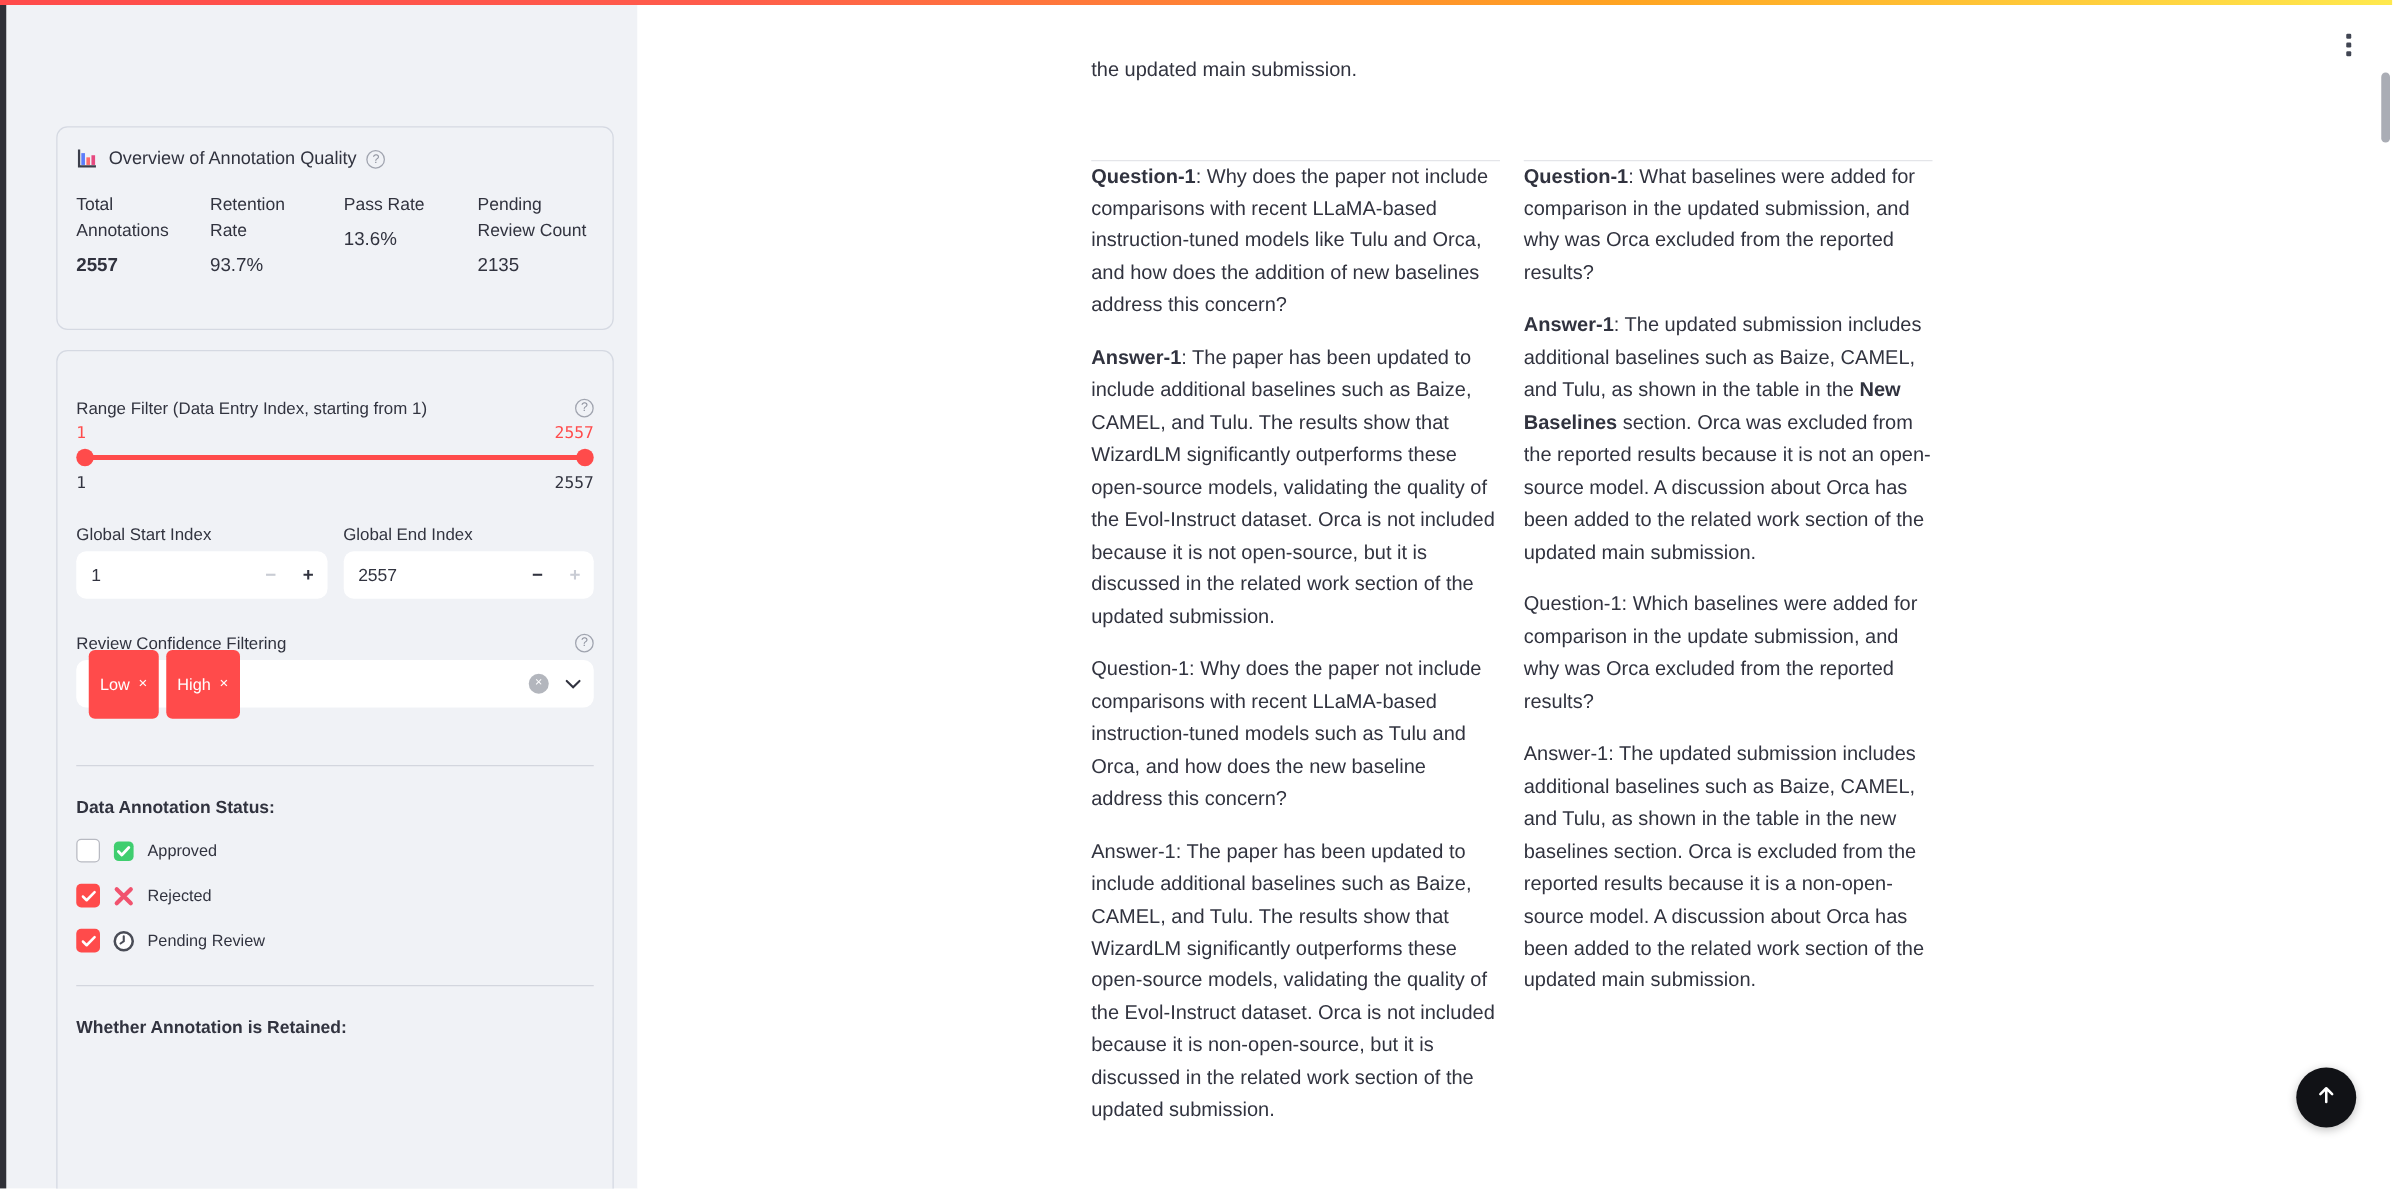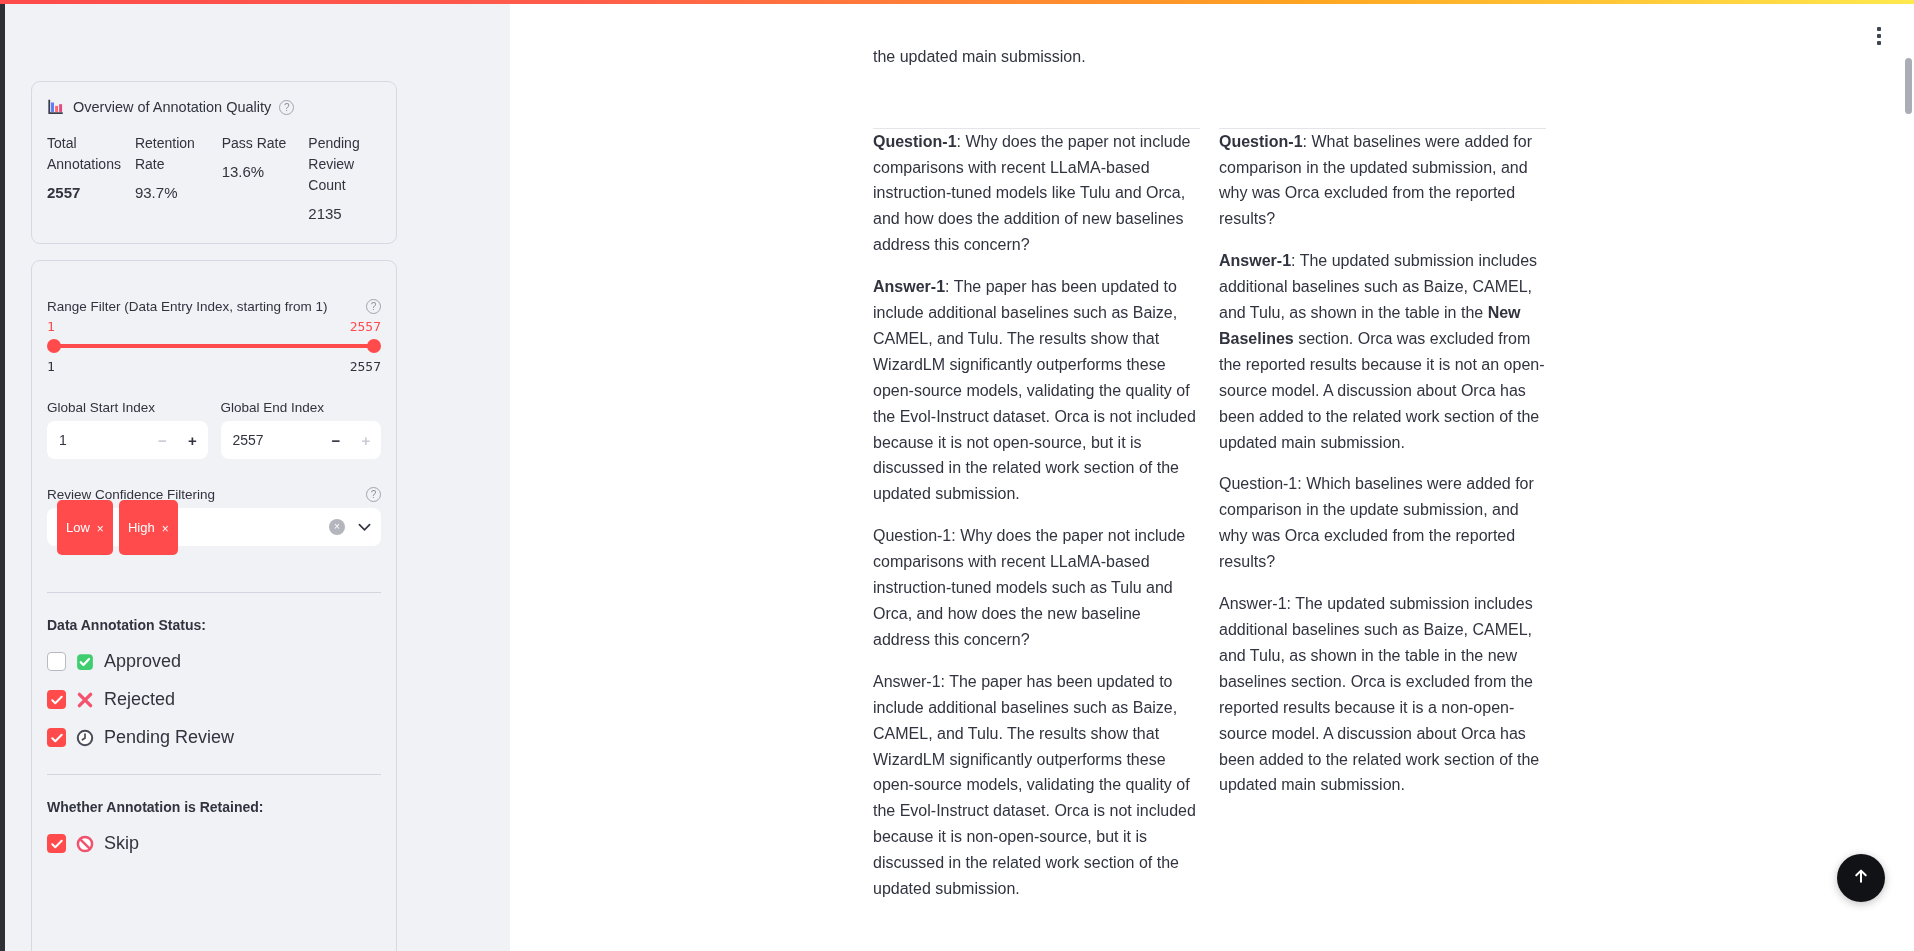--- a/index.html
+++ b/index.html
@@ -9,22 +9,22 @@
 
   
   .decoration { position:absolute; left:0; top:0; width:100%; height:4px; z-index:40;
     background:linear-gradient(90deg,#ff4b4b 0%,#ff5c4b 30%,#ffa421 68%,#ffe94e 100%); }
 
   
   .left-edge { position:absolute; left:0; top:0; width:5px; height:100%; background:#2f3037; z-index:30; }
 
   
   .sidebar { position:absolute; left:0; top:0; width:510px; height:951px; background:#f0f2f6; }
-  .card { position:absolute; left:31px; width:366px; background:#f0f2f6;
-    border:1px solid #d5d9e2; border-radius:9px; padding:16px 15px; }
+  .card { position:absolute; left:45px; width:446px; background:#f0f2f6;
+    border:1px solid #d5d9e2; border-radius:9px; padding:16px 15px;margin-top:20px; }
   .card-overview { top:81px; height:163px; }
   .card-filter { top:260px; height:760px; }
 
   .card-title-row { display:flex; align-items:center; gap:8px; font-size:14.5px; }
   .card-title-row .spacer { flex:1; }
   .help-circle { width:15px; height:15px; border-radius:50%; border:1px solid #a0a4af;
     color:#8e929e; font-size:10px; line-height:13px; text-align:center; flex:none; }
 
   .metrics { display:grid; grid-template-columns:repeat(4,1fr); gap:0 14px; margin-top:17px; }
   .metric-label { font-size:14px; line-height:1.5; }
@@ -53,39 +53,39 @@
   .num-box input { border:0; outline:0; background:transparent; font-size:14px; color:#31333f;
     padding-left:12px; width:100%; min-width:0; font-family:inherit; }
   .step-btn { flex:none; width:30px; height:100%; display:flex; align-items:center;
     justify-content:center; font-size:15px; font-weight:700; }
   .step-btn.dim { color:#c9ccd4; }
   .step-btn.dark { color:#31333f; }
 
   .conf-label { margin-top:28px; }
   .multiselect { margin-top:6px; height:38px; background:#fff; border-radius:8px;
     display:flex; align-items:center; padding:0 10px; gap:6px; }
-  .tag { display:flex; align-items:flex-end; gap:7px; background:#ff4b4b; color:#fff;
+  .tag { display:flex; align-items:flex-start; gap:7px; background:#ff4b4b; color:#fff;
     border-radius:5px; font-size:13px; padding:20px 9px; }
   .tag .x { font-size:12px; line-height:1; }
   .ms-spacer { flex:1; }
   .clear-circle { width:16px; height:16px; border-radius:50%; background:#b3b6bd; color:#fff;
     font-size:10px; line-height:16px; text-align:center; flex:none; }
   .ms-chev { flex:none; margin-left:7px; display:flex; }
 
   .divider { border:0; border-top:1px solid #d3d6de; margin:46px 0 24px 0; }
   .divider.d2 { margin-top:26px; }
   .group-heading { font-size:14px; font-weight:700; margin-bottom:18px; }
 
   .cb-row { display:flex; align-items:center; gap:10px; margin-bottom:17px; cursor:default; }
   .cb { width:19px; height:19px; border-radius:4px; flex:none; display:flex;
     align-items:center; justify-content:center; }
   .cb.unchecked { background:#fff; border:1px solid #b8bac2; }
   .cb.checked { background:#ff4b4b; }
   .cb-emoji { width:18px; height:18px; flex:none; display:flex; }
-  .cb-label { font-size:18px; }
+  .cb-label { font-size:13px; }
 
   
   .main { position:absolute; left:510px; top:0; width:1200px; height:951px; background:#fff; }
   .content { position:absolute; left:363px; top:0; width:673px; }
   .intro { margin-top:44px; font-size:16px; line-height:1.6; }
   .cols { display:flex; gap:19px; margin-top:13px; }
   .col { width:327px; }
   .col hr { border:0; border-top:1px solid #e4e5e9; margin:45px 0 0 0; }
   .col h2 { font-size:29px; font-weight:700; letter-spacing:-0.3px; margin:38px 0 20px 0; }
   .col p { font-size:16px; line-height:1.62; margin-bottom:16px; }
@@ -250,34 +250,20 @@
               <path d="M8 4.5V8l-2.3 1.6" stroke="#4a4d57" stroke-width="1.5" fill="none" stroke-linecap="round"></path>
             </svg>
         </span>
         <span class="cb-label">Pending Review</span>
       </label>
 
       <hr class="divider d2">
 
       <div class="group-heading">Whether Annotation is Retained:</div>
 
-      <label class="cb-row">
-        <span class="cb checked">
-          <svg width="12" height="10" viewBox="0 0 12 10">
-              <path d="M1.3 5.2l3 3L10.7 1.7" stroke="#fff" stroke-width="2" fill="none" stroke-linecap="round" stroke-linejoin="round"></path>
-            </svg>
-        </span>
-        <span class="cb-emoji">
-          <svg width="18" height="18" viewBox="0 0 16 16">
-              <circle cx="8" cy="8" r="6.3" fill="#fff" stroke="#f1536e" stroke-width="2.2"></circle>
-              <line x1="3.6" y1="3.6" x2="12.4" y2="12.4" stroke="#f1536e" stroke-width="2.2"></line>
-            </svg>
-        </span>
-        <span class="cb-label">Skip</span>
-      </label>
     </div>
   </div>
 
   <div class="main">
     <div class="content">
       <div class="intro">the updated main submission.</div>
       <div class="cols">
         <div class="col">
           <hr>
           <p><b>Question-1</b><span>: Why does the paper not include comparisons with recent LLaMA-based instruction-tuned models like Tulu and Orca, and how does the addition of new baselines address this concern?</span></p>

